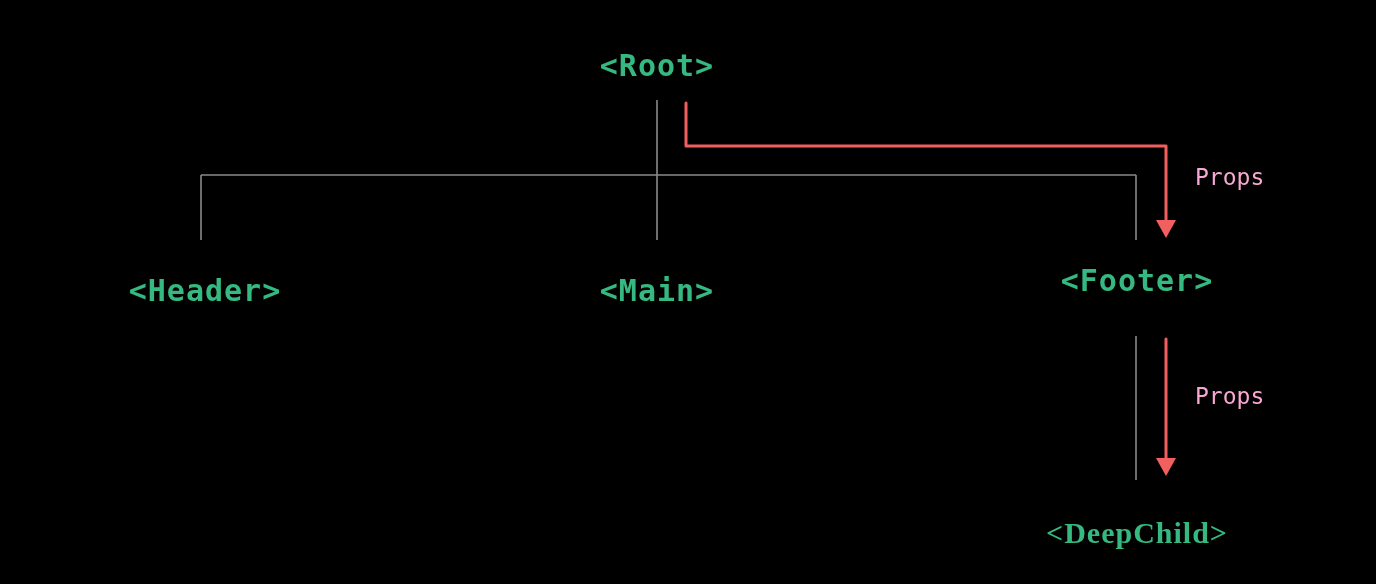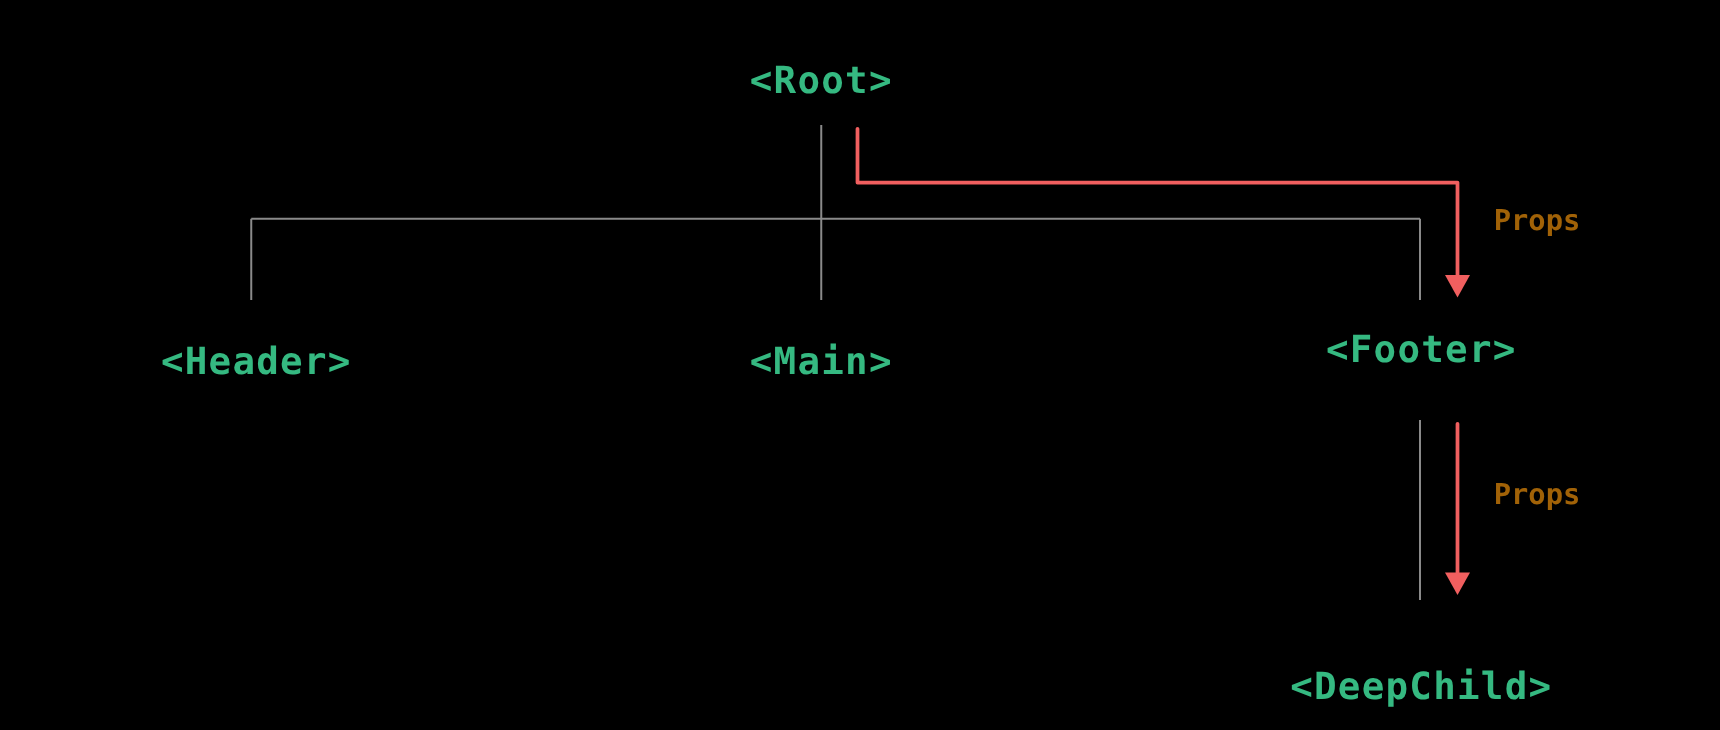--- a/index.html
+++ b/index.html
@@ -28,23 +28,23 @@
     color: #35b981;
     font-size: 30px;
     font-weight: bold;
     letter-spacing: 1px;
     white-space: nowrap;
     user-select: none;
   }
   .props-label {
     position: absolute;
     transform: translateY(-50%);
-    color: #a16207;
+    color: #f9a8d4;
     font-size: 23px;
-    font-weight: bold;
+    font-weight: normal;
     white-space: nowrap;
     user-select: none;
   }
 </style>
 </head>
 <body>
 
 <div id="stage">
 
   <svg id="connectors" viewBox="0 0 1376 584" xmlns="http://www.w3.org/2000/svg">
@@ -74,19 +74,19 @@
   </svg>
 
   <div class="node-label" style="left:657px; top:65px;">&lt;Root&gt;</div>
 
   <div class="node-label" style="left:657px; top:290px;">&lt;Main&gt;</div>
 
   <div class="node-label" style="left:205px; top:290px;">&lt;Header&gt;</div>
 
   <div class="node-label" style="left:1137px; top:280px;">&lt;Footer&gt;</div>
 
-  <div class="node-label" style="left:1137px; top:550px;">&lt;DeepChild&gt;</div>
+  <div class="node-label" style="left:1137px; top:533px;font-family:Liberation Serif, serif;">&lt;DeepChild&gt;</div>
 
   <div class="props-label" style="left:1195px; top:177px;">Props</div>
 
   <div class="props-label" style="left:1195px; top:396px;">Props</div>
 
 </div>
 
 </body></html>

